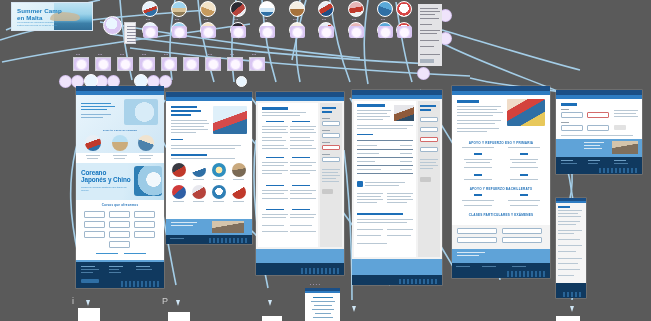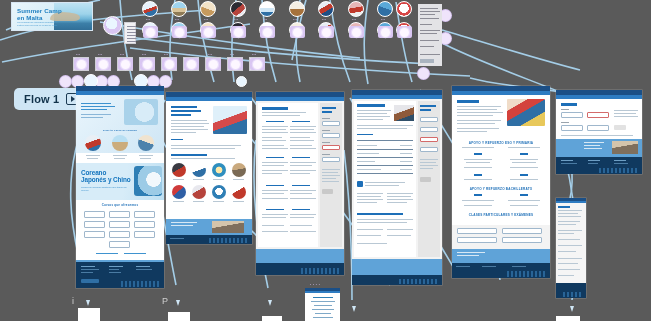--- a/index.html
+++ b/index.html
@@ -179,26 +179,20 @@
   <div class="banner-card">
     <div class="banner-left"></div>
     <div class="banner-photo"></div>
     <div class="banner-title">
       <span>Summer Camp</span><br>
       <span>en Malta</span>
     </div>
     <div class="banner-sub">Un programa de inmersión lingüística y cultural para jóvenes en la isla de Malta</div>
   </div>
 
-  <div class="flow-label">
-    <span class="txt">Flow 1</span>
-    <span class="flow-play">
-        <i></i>
-      </span>
-  </div>
 
   <div>
     <div class="circ" style="left:103px;top:16px;width:19px;height:19px;background:radial-gradient(circle at 45% 40%,#eaf6ff 0 40%,#d9c6f2 41% 100%);"></div>
 
     <div class="circ" style="left:142px;top:1px;width:16px;height:16px;background:linear-gradient(160deg,#e7f2fb 0 45%,#c0392b 46% 62%,#2f6fa5 63% 100%);"></div>
     <div class="circ" style="left:142px;top:22px;width:16px;height:16px;background:linear-gradient(160deg,#e7f2fb 0 45%,#c0392b 46% 62%,#2f6fa5 63% 100%);"></div>
 
     <div class="circ" style="left:171px;top:1px;width:16px;height:16px;background:linear-gradient(180deg,#9fd4ef 0 40%,#d9c49a 41% 72%,#8e7a55 73% 100%);"></div>
     <div class="circ" style="left:171px;top:22px;width:16px;height:16px;background:linear-gradient(180deg,#9fd4ef 0 40%,#d9c49a 41% 72%,#8e7a55 73% 100%);"></div>
 

